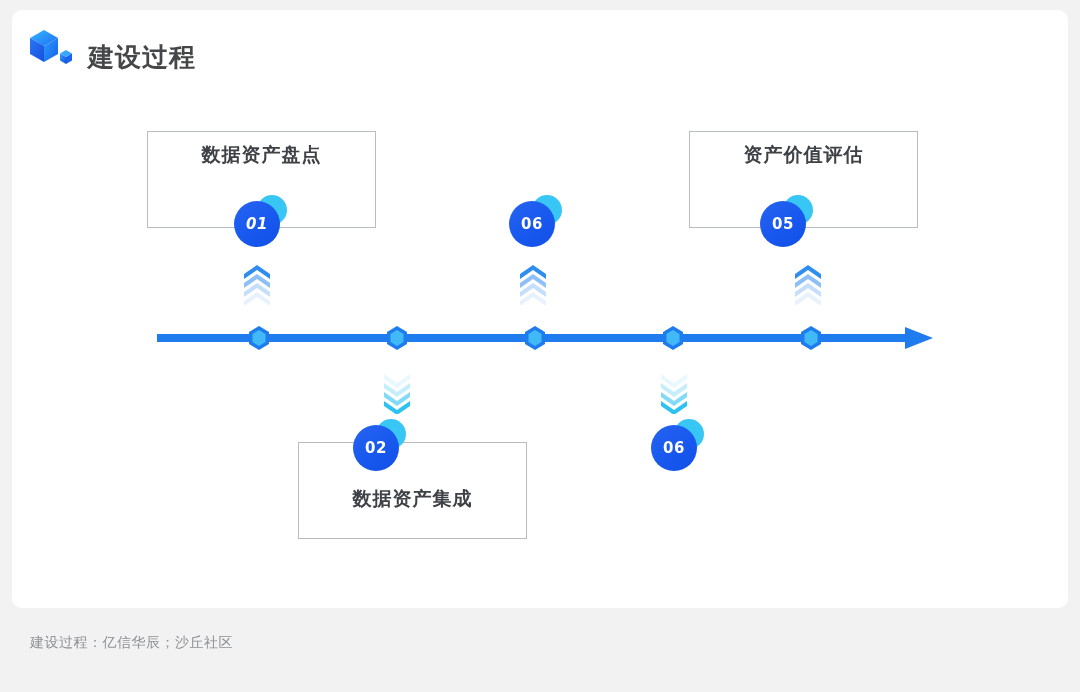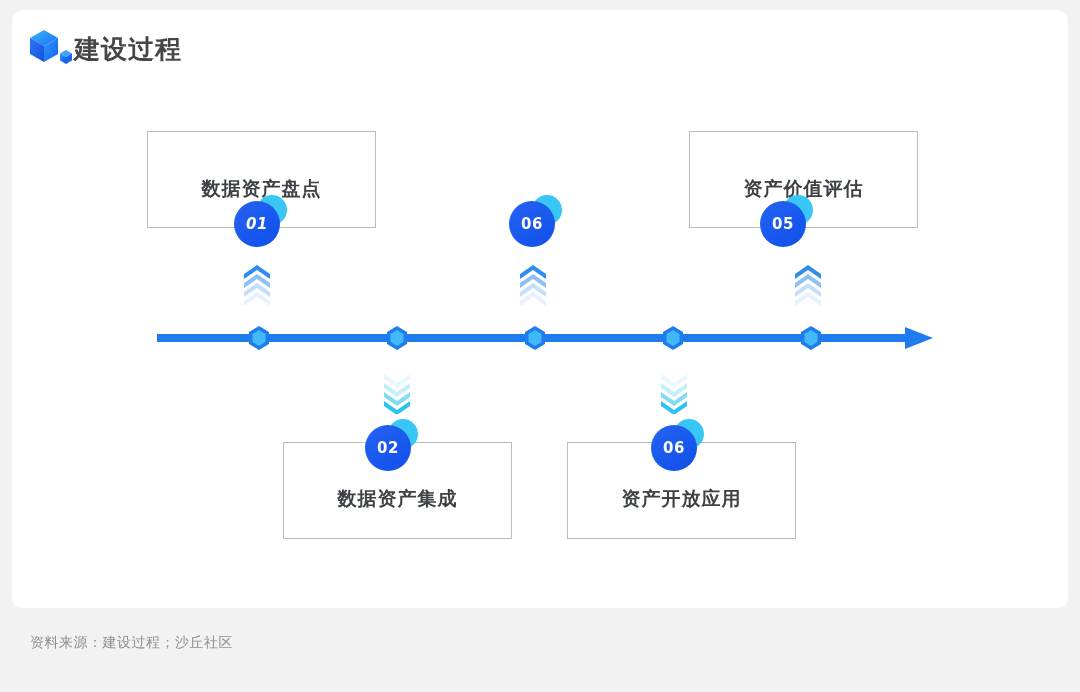--- a/index.html
+++ b/index.html
@@ -27,21 +27,22 @@
     border-radius: 10px;
     box-sizing: border-box;
   }
 
   
   .header {
     position: absolute;
     left: 28px;
     top: 28px;
     display: flex;
-    align-items: center;
+    align-items: flex-end;
+    gap: 14px;
   }
   .logo {
     position: relative;
     width: 46px;
     height: 42px;
     flex: 0 0 auto;
   }
   .logo svg { display: block; }
   .page-title {
     font-size: 26px;
@@ -64,21 +65,21 @@
   
   .step-box {
     position: absolute;
     box-sizing: border-box;
     border: 1px solid #b9bcc0;
     background: #ffffff;
     display: flex;
     align-items: center;
     justify-content: center;
   }
-  .step-box.top   { align-items: flex-start; padding-top: 44px; }
+  .step-box.top   { align-items: flex-start; padding-top: 10px; }
   .step-box.bottom{ align-items: flex-end;   padding-bottom: 26px; }
   .step-label {
     font-size: 19px;
     font-weight: bold;
     color: #3e4145;
     letter-spacing: 1px;
     white-space: nowrap;
   }
 
   
@@ -201,41 +202,38 @@
 
 <div class="diagram">
 
   <div class="step-box top" style="left:147px; top:131px; width:229px; height:97px;">
     <div class="step-label">数据资产盘点</div>
   </div>
   <div class="step-box top" style="left:689px; top:131px; width:229px; height:97px;text-align:right;">
     <div class="step-label">资产价值评估</div>
   </div>
 
-  <div class="step-box bottom" style="left:283px; top:442px; width:229px; height:97px;">
+  <div class="step-box bottom" style="left:298px; top:442px; width:229px; height:97px;">
     <div class="step-label">数据资产集成</div>
   </div>
-  <div class="step-box bottom" style="left:567px; top:442px; width:229px; height:97px;">
-    <div class="step-label">资产开放应用</div>
-  </div>
 
   <div class="badge" style="left:234px; top:201px;font-style:italic;">
     <div class="halo"></div>
     <div class="disc">01</div>
   </div>
   <div class="badge" style="left:509px; top:201px;">
     <div class="halo"></div>
     <div class="disc">06</div>
   </div>
   <div class="badge" style="left:760px; top:201px;">
     <div class="halo"></div>
     <div class="disc">05</div>
   </div>
 
-  <div class="badge" style="left:365px; top:425px;">
+  <div class="badge" style="left:353px; top:425px;">
     <div class="halo"></div>
     <div class="disc">02</div>
   </div>
   <div class="badge" style="left:651px; top:425px;">
     <div class="halo"></div>
     <div class="disc">06</div>
   </div>
 
   <div class="chevrons" style="left:244px; top:265px;">
     <svg width="26" height="40" viewBox="0 0 26 40">
@@ -322,13 +320,13 @@
   </div>
   <div class="hex-marker" style="left:800px; top:326px;">
     <svg width="22" height="24" viewBox="0 0 22 24">
       <polygon points="11,0 21,6 21,18 11,24 1,18 1,6" fill="#1f7cee"></polygon>
       <polygon points="11,4 17.5,8 17.5,16 11,20 4.5,16 4.5,8" fill="#41b9f7"></polygon>
     </svg>
   </div>
 
 </div>
 
-<div class="footer-note">资料来源：建设过程；沙丘社区</div>
+<div class="footer-note">建设过程：亿信华辰；沙丘社区</div>
 
 </body></html>

